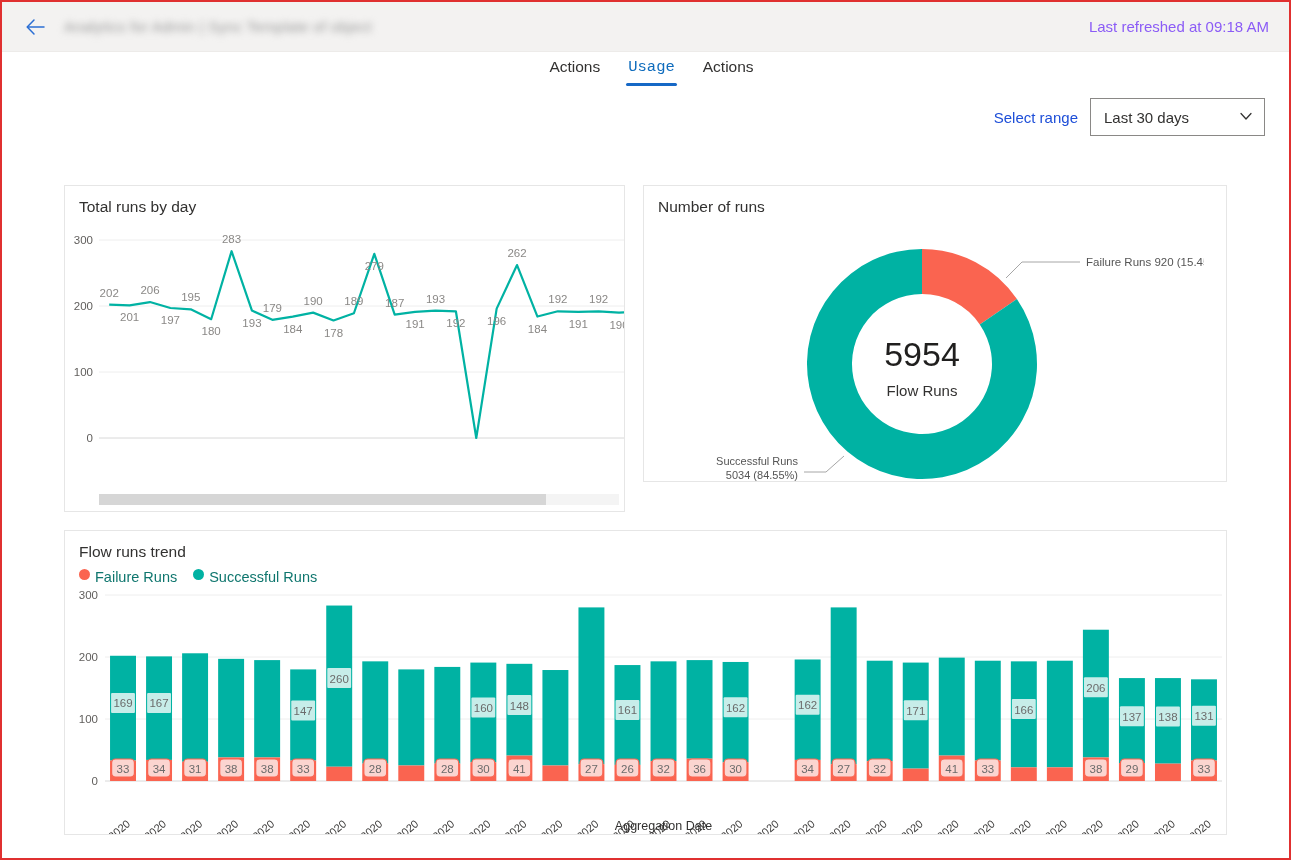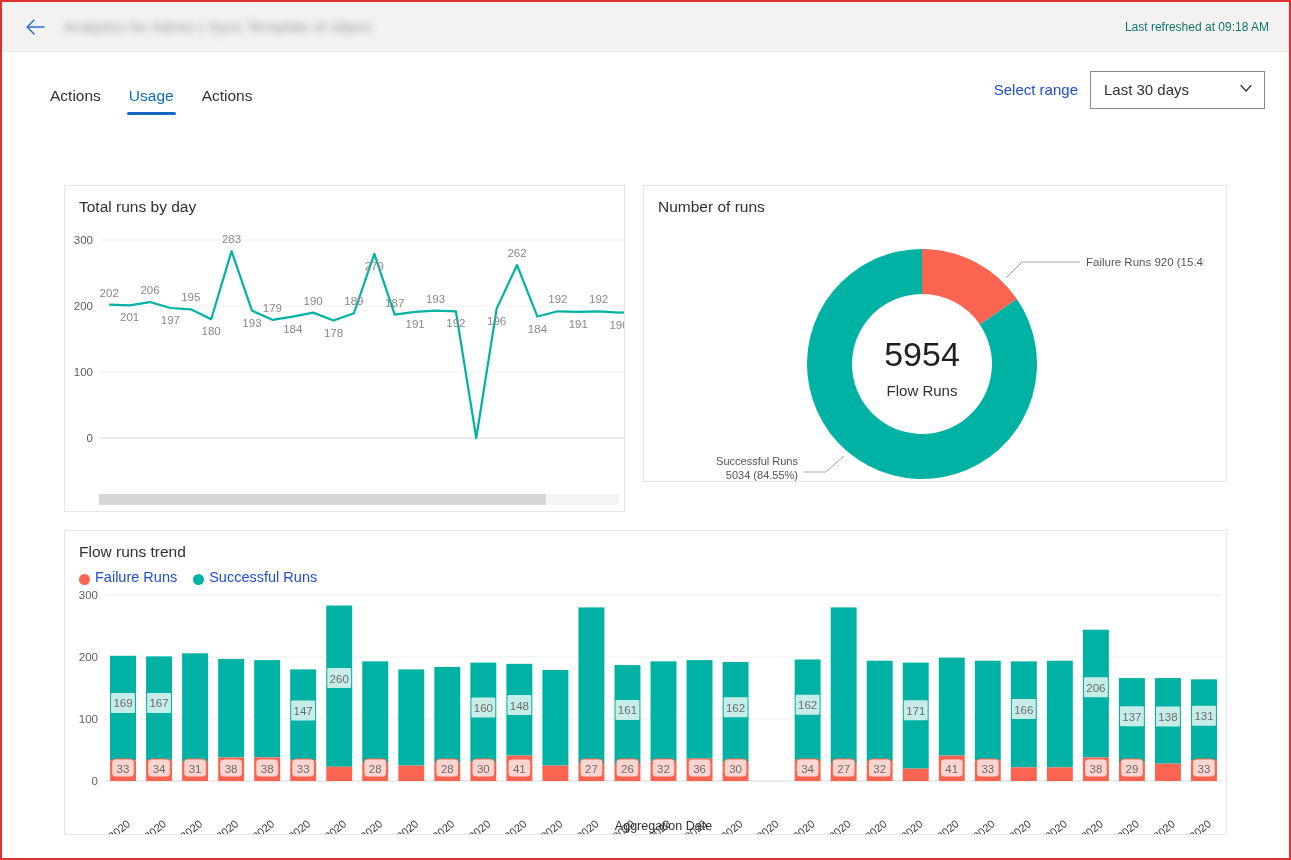--- a/index.html
+++ b/index.html
@@ -32,39 +32,40 @@
   .back-btn svg { display:block; }
   .page-title {
     margin-left:14px;
     font-size:15px; color:#9a9a9a;
     filter: blur(3.6px);
     -webkit-filter: blur(3.6px);
     user-select:none;
     letter-spacing:0.2px;
   }
   .refresh-text {
-    margin-left:auto; font-size:12px; color:#0f766e;
+    margin-left:auto; font-size:15px; color:#8b5cf6;
     padding-right:6px;
   }
 
   
   .tabrow {
     height:75px; background:#ffffff;
     display:flex; align-items:center;
     padding:0 24px 0 36px;
     position:relative;
+    flex-direction:column;
   }
   .tabs { display:flex; align-items:flex-end; height:100%; gap:4px; padding-bottom:12px;}
   .tab {
     font-size:15.5px; color:#323130;
     padding:6px 12px 10px 12px;
     cursor:pointer; position:relative;
     white-space:nowrap;
   }
-  .tab.active { color:#0f6cbd; }
+  .tab.active { color:#0f6cbd;font-family:Liberation Mono, monospace; }
   .tab.active:after {
     content:""; position:absolute;
     left:10px; right:10px; bottom:0; height:3px;
     background:#1668c6; border-radius:2px;
   }
   .range-wrap { margin-left:auto; display:flex; align-items:center; gap:12px; }
   .range-label { font-size:15px; color:#1d4ed8; }
   .range-select {
     width:175px; height:38px;
     border:1px solid #8a8886; background:#fff;
@@ -105,21 +106,21 @@
   }
   .scrollbar-thumb {
     height:11px; background:#d6d6d6; width:86%;
   }
 
   
   .donut-wrap { position:relative; height:290px; }
 
   
   .legend { display:flex; gap:16px; padding:2px 0 4px 14px; }
-  .legend-item { display:flex; align-items:flex-end; gap:5px; font-size:14.5px; color:#1d4ed8; }
+  .legend-item { display:flex; align-items:flex-start; gap:5px; font-size:14.5px; color:#0f766e; }
   .dot { width:11px; height:11px; border-radius:50%; display:inline-block; }
 
   svg text { font-family:"Liberation Sans", sans-serif; }
   .axis-lbl { font-size:11.5px; fill:#605e5c; }
   .tick-lbl { font-size:11px; fill:#3b3a39; }
   .val-lbl  { font-size:11.5px; fill:#8a8886; }
   .bar-lbl  { font-size:11.5px; fill:#6b6b6b; }
 </style>
 </head>
 <body>

